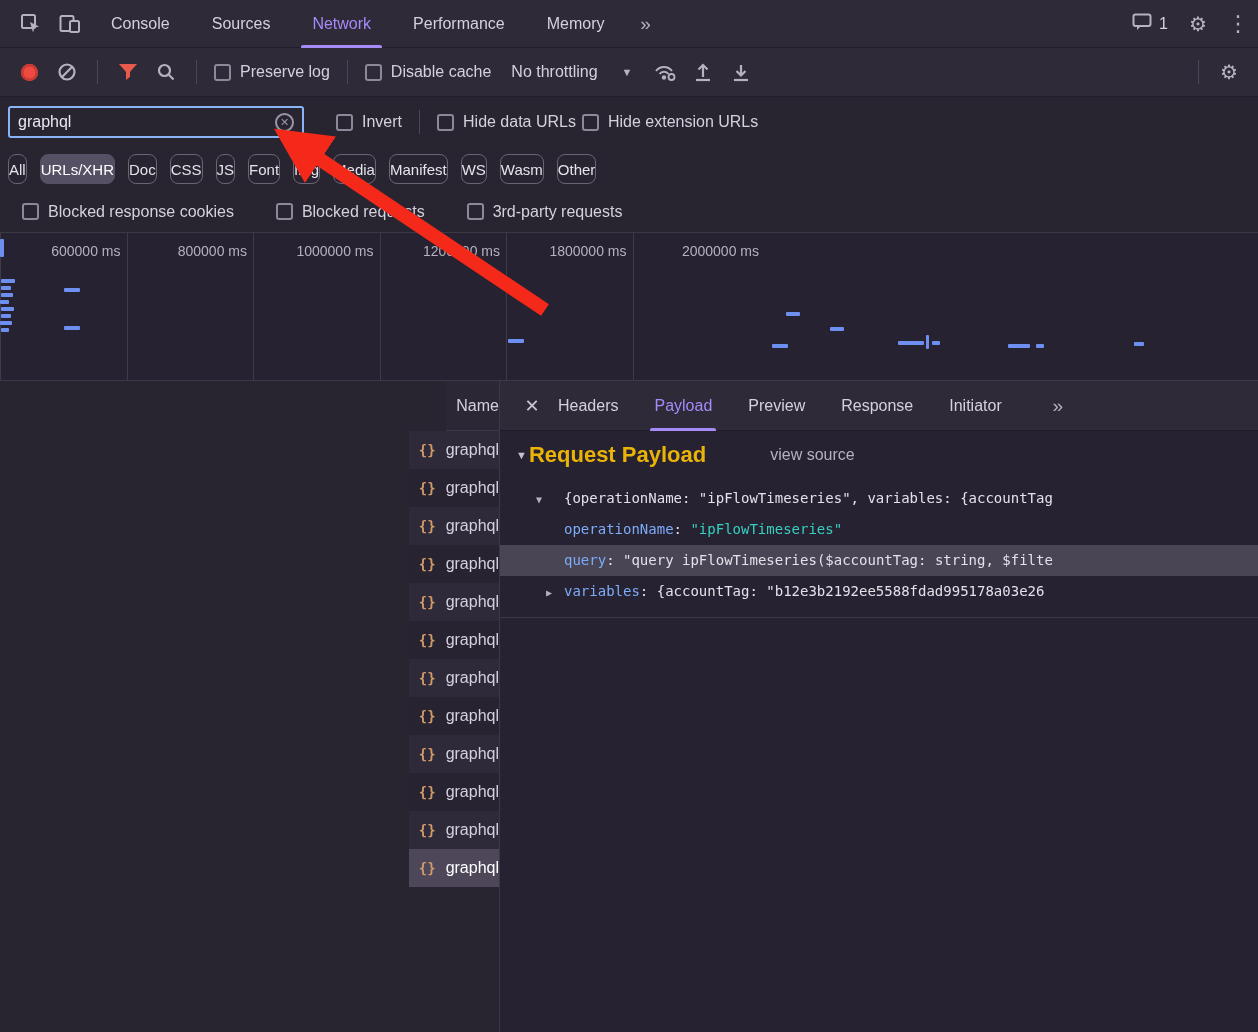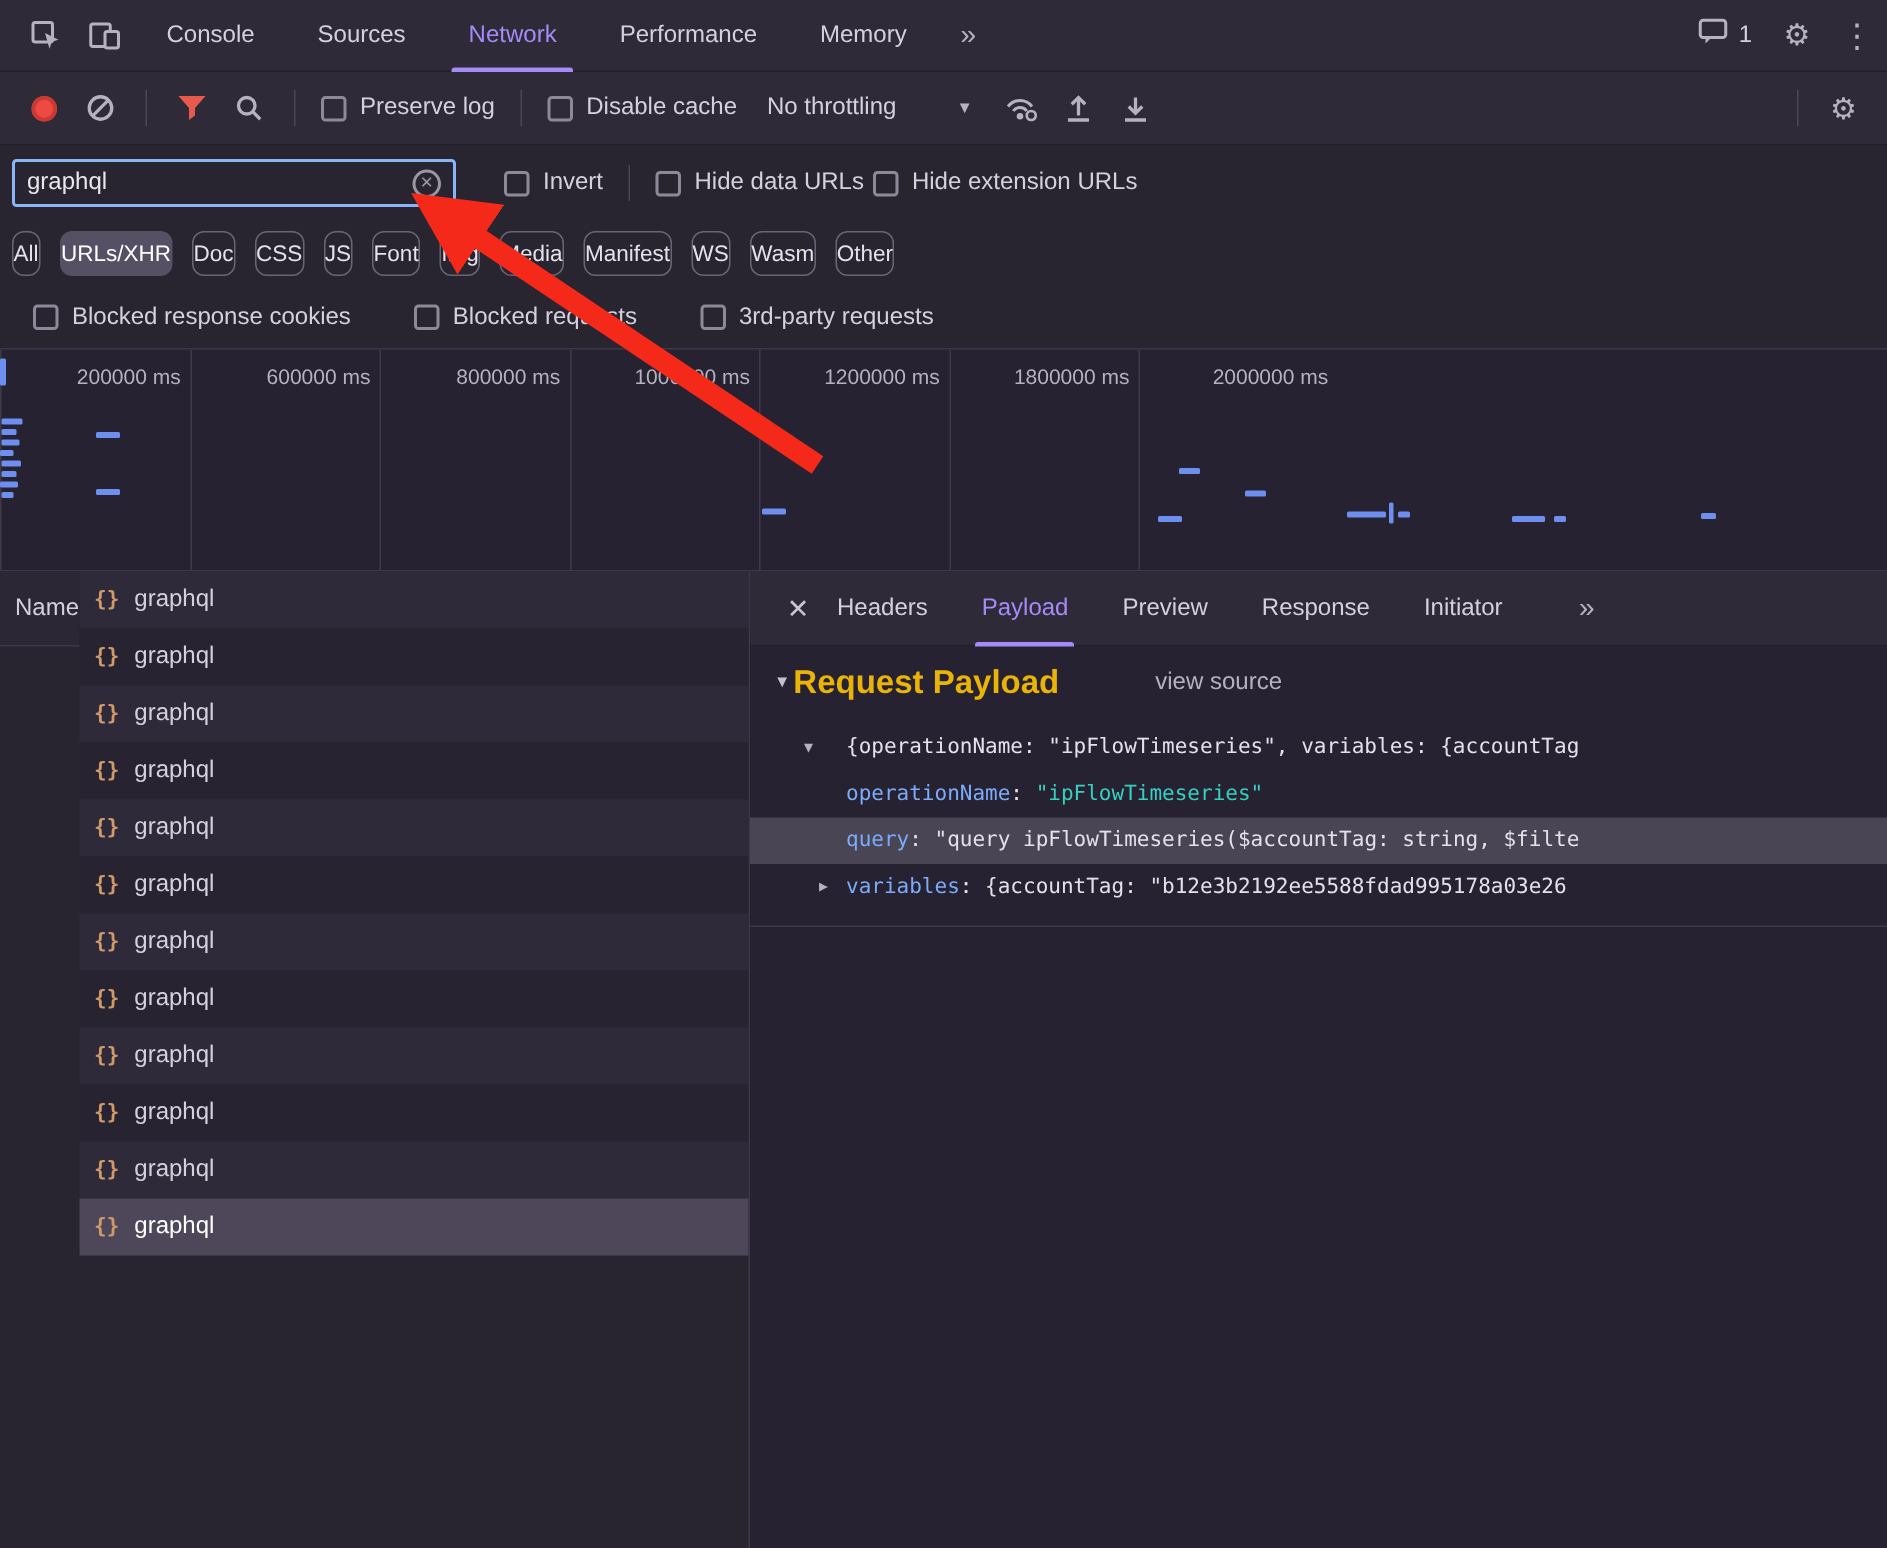--- a/index.html
+++ b/index.html
@@ -22,21 +22,21 @@
   .glyph { font-size:20px; color:#b6b2c0; }
 
   
   .nettoolbar { height:49px; display:flex; align-items:center; background:#2e2a38;
                 border-bottom:1px solid #211d2b; padding:0 10px; }
   .sep { width:1px; height:24px; background:#4a4558; margin:0 11px; flex:none; }
   .tool { width:38px; height:38px; display:flex; align-items:center; justify-content:center; flex:none; }
   .cb-row { display:flex; align-items:center; margin:0 6px; white-space:nowrap; }
   .cb { width:17px; height:17px; border:2px solid #8d8999; border-radius:3px; margin-right:9px; flex:none;
         background:transparent; }
-  .throttle { display:flex; align-items:center; gap:40px; padding:0 14px; white-space:nowrap; }
+  .throttle { display:flex; align-items:center; gap:24px; padding:0 14px; white-space:nowrap; }
   .caret { font-size:11px; color:#b6b2c0; }
 
   
   .filterrow { height:50px; display:flex; align-items:center; background:#282430; padding:0 8px; }
   .filter-box { width:296px; height:32px; border:2px solid #8ab4f8; border-radius:3px;
                 display:flex; align-items:center; padding:0 8px; margin-right:26px; background:#282430; }
   .filter-box input { flex:1; background:transparent; border:none; outline:none; color:#e9e7ee;
                       font-size:16px; font-family:"Liberation Sans", sans-serif; min-width:0; }
   .clear-btn { width:19px; height:19px; border-radius:50%; border:2px solid #9a96a6; color:#9a96a6;
                font-size:11px; line-height:15px; text-align:center; flex:none; }
@@ -53,21 +53,21 @@
   
   .timeline { height:148px; background:#262231; border-top:1px solid #3c3847; position:relative;
               display:flex; overflow:hidden; }
   .tcol { width:126.5px; flex:none; border-left:1px solid #3e3a4a; text-align:right;
           padding:10px 6px 0 0; font-size:14px; color:#b5b1bf; white-space:nowrap; overflow:hidden; }
   .bar { position:absolute; height:4px; background:var(--bar-blue); border-radius:1px; }
 
   
   .main { display:flex; height:652px; border-top:1px solid #3c3847; }
   .left { width:500px; flex:none; border-right:1px solid #3c3847; background:#282430;
-          display:flex; flex-direction:row; }
+          display:flex; flex-direction:column;align-items:flex-end; }
   .name-header { height:50px; line-height:50px; padding-left:10px; border-bottom:1px solid #3c3847;
                  background:#2b2735; color:#d5d1dc; }
   .rows { flex:1; }
   .req-row { height:38px; display:flex; align-items:center; padding-left:10px; gap:10px; }
   .req-row:nth-child(odd) { background:#2f2a3a; }
   .req-row:nth-child(even) { background:#282331; }
   .req-row.selected { background:#4d4759; color:#ffffff; }
   .braces { font-family:"DejaVu Sans Mono", monospace; font-size:14px; color:#cf9a6a; font-weight:bold; }
 
   .right { flex:1; min-width:0; background:#272231; display:flex; flex-direction:column; }
@@ -250,21 +250,20 @@
       <span class="cb"></span>
       <span>Blocked requests</span>
     </div>
     <div class="cb-row">
       <span class="cb"></span>
       <span>3rd-party requests</span>
     </div>
   </div>
 
   <div class="timeline">
-    <div class="tcol">200000 ms</div>
     <div class="tcol">600000 ms</div>
     <div class="tcol">800000 ms</div>
     <div class="tcol">1000000 ms</div>
     <div class="tcol">1200000 ms</div>
     <div class="tcol">1800000 ms</div>
     <div class="tcol" style="padding-right:0;">2000000 ms</div>
 
     <div class="bar" style="left:0;top:6px;width:4px;height:18px;"></div>
     <div class="bar" style="left:1px;top:46px;width:14px;"></div>
     <div class="bar" style="left:1px;top:53px;width:10px;"></div>

